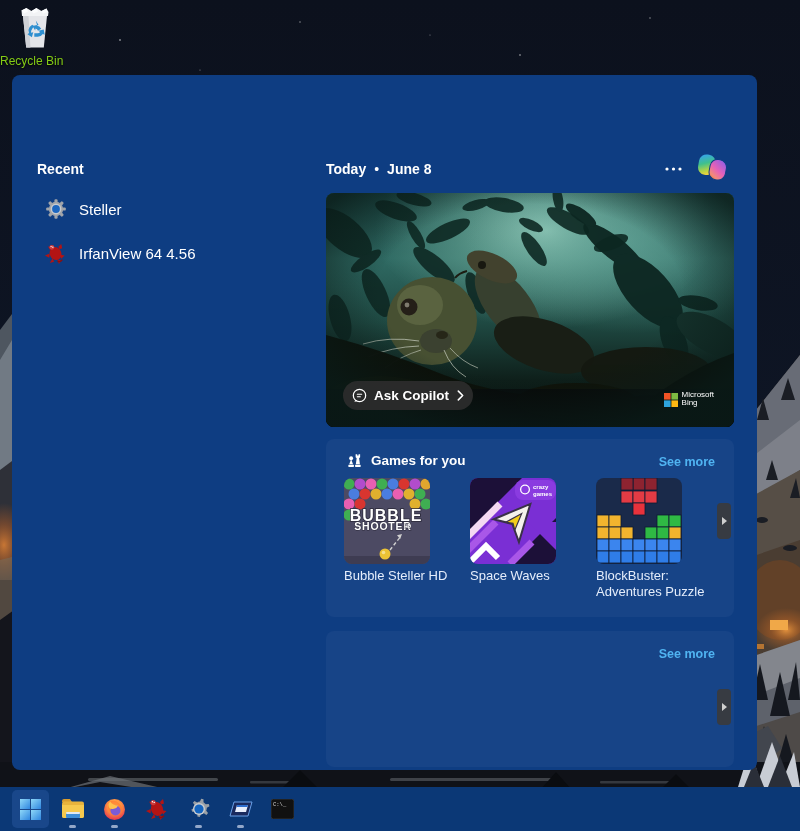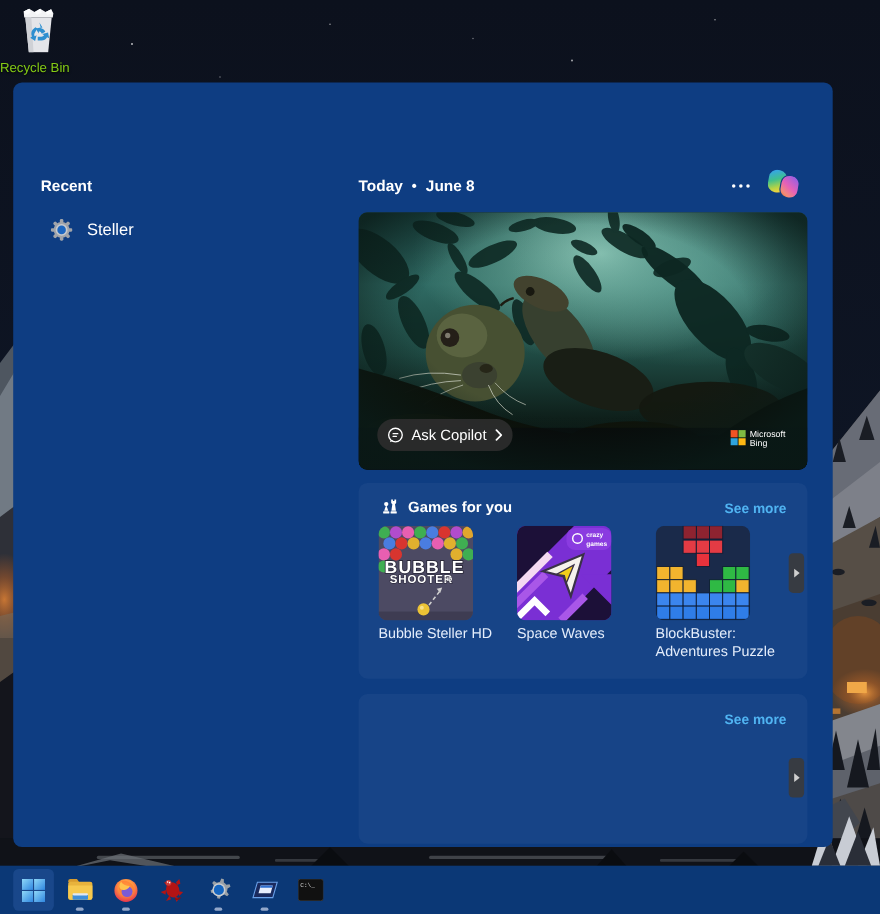--- a/index.html
+++ b/index.html
@@ -32,25 +32,25 @@
          font-size:13.5px;font-weight:bold;}
   .chead svg{margin-right:9px;}
   .seemore{position:absolute;right:19px;top:16px;color:#50b4f2;font-size:12.5px;font-weight:bold;}
   .tile{position:absolute;top:39px;width:86px;height:86px;border-radius:8px;overflow:hidden;}
   .tlabel{position:absolute;top:129px;width:130px;color:#e4edfb;font-size:13px;line-height:15.5px;white-space:nowrap;}
   .navbtn{position:absolute;right:3px;width:14px;height:36px;background:#3a3a3be8;
           border-radius:4px;display:flex;align-items:center;justify-content:center;}
   .navbtn:after{content:"";width:0;height:0;border-left:5px solid #cfcfcf;
                 border-top:4px solid transparent;border-bottom:4px solid transparent;}
   
-  .chip{position:absolute;background:rgba(45,45,45,.92);color:#fff;display:flex;align-items:center;}
+  .chip{position:absolute;background:rgba(45,45,45,.92);color:#fff;display:flex;align-items:center;font-weight:bold;}
   #chip1{left:15px;top:155px;height:21px;border-radius:5px;padding:0 8px 0 6px;
          font-size:13px;font-weight:bold;}
   #chip2{left:17px;top:188px;height:29px;border-radius:15px;padding:0 9px;font-size:13.5px;}
-  #bing{position:absolute;right:20px;bottom:20px;display:flex;align-items:flex-start;color:#fff;margin-left:32px;}
+  #bing{position:absolute;right:20px;bottom:20px;display:flex;align-items:flex-end;color:#fff;margin-left:32px;}
   #bing .txt{font-size:8px;line-height:8px;margin-left:4px;}
   
   #taskbar{left:0;top:787px;width:800px;height:44px;background:#0b3876;display:flex;
            align-items:center;}
   .tbtn{width:37px;height:38px;border-radius:5px;margin-left:5px;display:flex;
         align-items:center;justify-content:center;position:relative;}
   .tbtn.active{background:#19478a;}
   .ind{position:absolute;bottom:0px;left:50%;margin-left:-3.5px;width:7px;height:3px;
        border-radius:2px;background:#93a7c9;}
 </style>
@@ -176,20 +176,38 @@
           <rect x="8.4" y="0.2" width="3.2" height="4" rx="1.2" transform="rotate(45 10 10)"></rect>
           <rect x="8.4" y="15.8" width="3.2" height="4" rx="1.2" transform="rotate(45 10 10)"></rect>
           <rect x="0.2" y="8.4" width="4" height="3.2" ry="1.2" transform="rotate(45 10 10)"></rect>
           <rect x="15.8" y="8.4" width="4" height="3.2" ry="1.2" transform="rotate(45 10 10)"></rect>
         </g>
       </g>
       <circle cx="10" cy="10" r="5.4" fill="#c6cacf"></circle>
       <circle cx="10" cy="10" r="3.9" fill="#1c66c0"></circle>
     </svg>
     <span>Steller</span>
+  </div>
+  <div class="lrow abs" style="top:168px;">
+    <svg class="ic" viewBox="0 0 24 24" style="width:23px;height:23px;margin-left:-2px;margin-right:12px;">
+      <g fill="#b31414">
+        <ellipse cx="12" cy="12" rx="6" ry="7" transform="rotate(-20 12 12)"></ellipse>
+        <path d="M8,6 l-4,-1.5 2.5,4 z"></path>
+        <path d="M15,5 l3,-3 1,4.5 -3,1 z"></path>
+        <path d="M6,12 l-5,2 4.5,2.5 z"></path>
+        <path d="M16,13 l5.5,1 -3.5,3.5 z"></path>
+        <path d="M9,17 l-3,5 4.5,-1.5 z"></path>
+        <path d="M14,18 l1.5,5 2.5,-3.5 z"></path>
+      </g>
+      <circle cx="8.2" cy="5.6" r="2.6" fill="#cc3a3a"></circle>
+      <circle cx="7.4" cy="4.8" r="0.7" fill="#fff"></circle>
+      <circle cx="9.2" cy="5.4" r="0.7" fill="#fff"></circle>
+      <path d="M14,20 a4,4 0 0 0 5,-1.5" stroke="#8a0f0f" stroke-width="1.4" fill="none"></path>
+    </svg>
+    <span>IrfanView 64 4.56</span>
   </div>
 
   <div id="today" class="abs">Today<span style="font-weight:normal;margin:0 8px;">•</span>June 8</div>
   <div id="dots" class="abs">
       <svg width="20" height="6" viewBox="0 0 20 6" style="display:block">
     <circle cx="3" cy="3" r="1.6" fill="#fff"></circle>
         <circle cx="9.5" cy="3" r="1.6" fill="#fff"></circle>
     <circle cx="16" cy="3" r="1.6" fill="#fff"></circle>
       </svg>
     </div>

